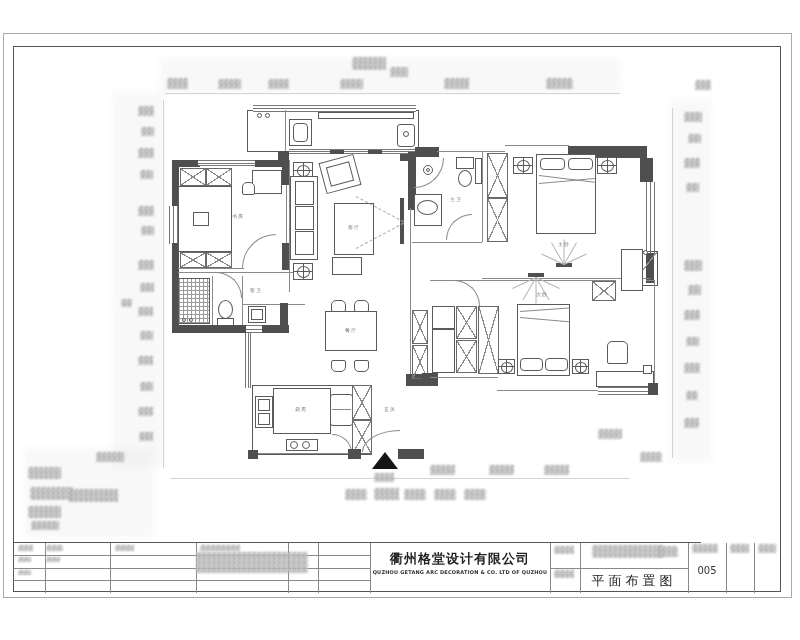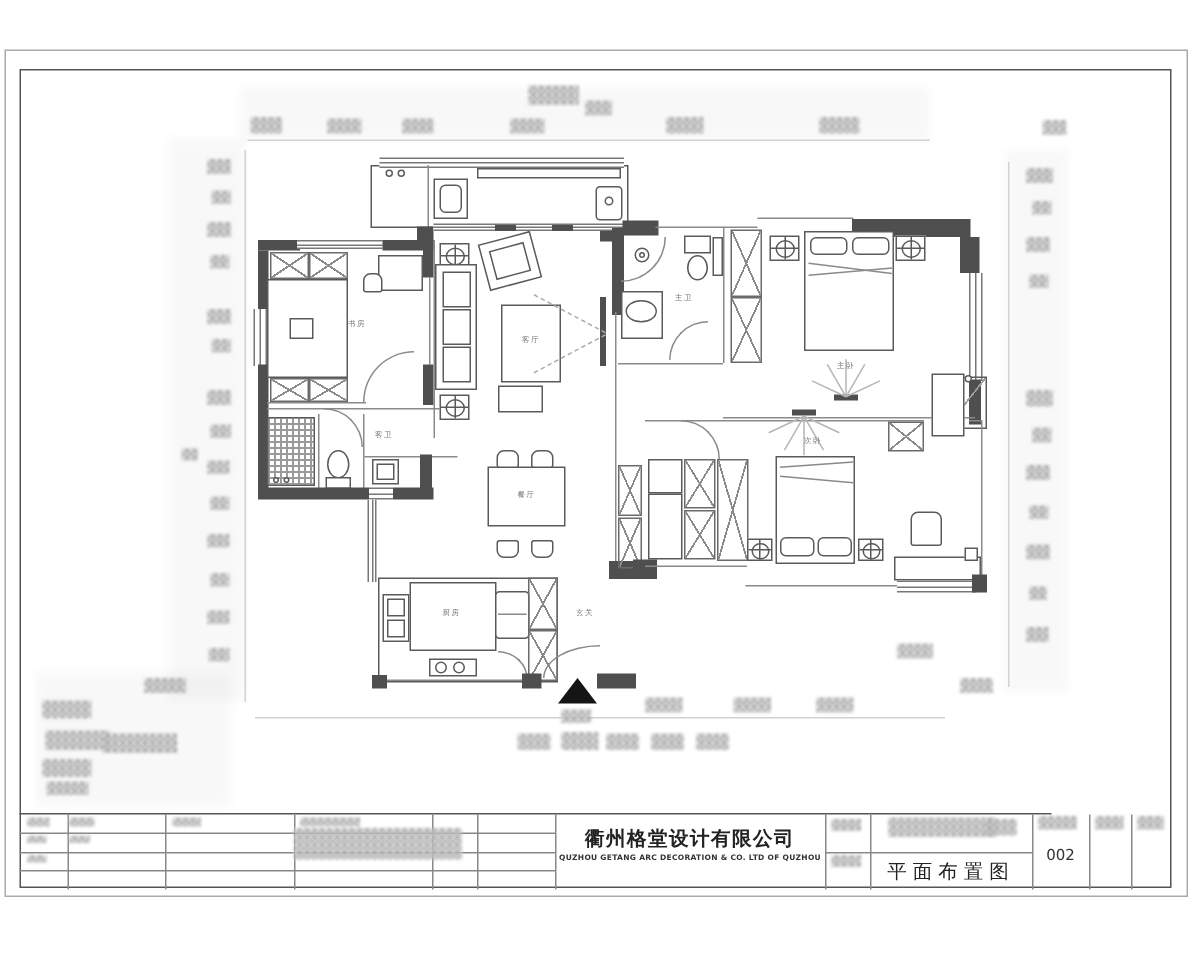--- a/index.html
+++ b/index.html
@@ -266,21 +266,21 @@
     <div class="a tbv" style="left:675px;top:0;height:50px;"></div>
     <div class="a tbv" style="left:713px;top:0;height:50px;"></div>
     <div class="a tbv" style="left:741px;top:0;height:50px;"></div>
     <div class="a tbh" style="left:0;top:12px;width:357px;"></div>
     <div class="a tbh" style="left:0;top:25px;width:357px;"></div>
     <div class="a tbh" style="left:0;top:37px;width:357px;"></div>
     <div class="a tbh" style="left:537px;top:25px;width:138px;"></div>
     <div class="a tb-company" style="left:360px;top:7px;width:174px;">衢州格堂设计有限公司</div>
     <div class="a tb-company-en" style="left:358px;top:26px;width:178px;">QUZHOU GETANG ARC DECORATION &amp; CO. LTD OF QUZHOU</div>
     <div class="a tb-title" style="left:567px;top:29px;width:108px;">平面布置图</div>
-    <div class="a tb-number" style="left:675px;top:22px;width:38px;">002</div>
+    <div class="a tb-number" style="left:675px;top:22px;width:38px;">005</div>
   </div>
 
   <div id="blurs">
       <div class="a blur" style="left: 352px; top: 57px; width: 34px; height: 13px;"></div>
       <div class="a blur" style="left: 390px; top: 67px; width: 18px; height: 10px;"></div>
       <div class="a blur" style="left: 167px; top: 78px; width: 21px; height: 11px;"></div>
       <div class="a blur" style="left: 218px; top: 79px; width: 23px; height: 10px;"></div>
       <div class="a blur" style="left: 268px; top: 79px; width: 21px; height: 10px;"></div>
       <div class="a blur" style="left: 340px; top: 79px; width: 23px; height: 10px;"></div>
       <div class="a blur" style="left: 444px; top: 78px; width: 25px; height: 11px;"></div>

